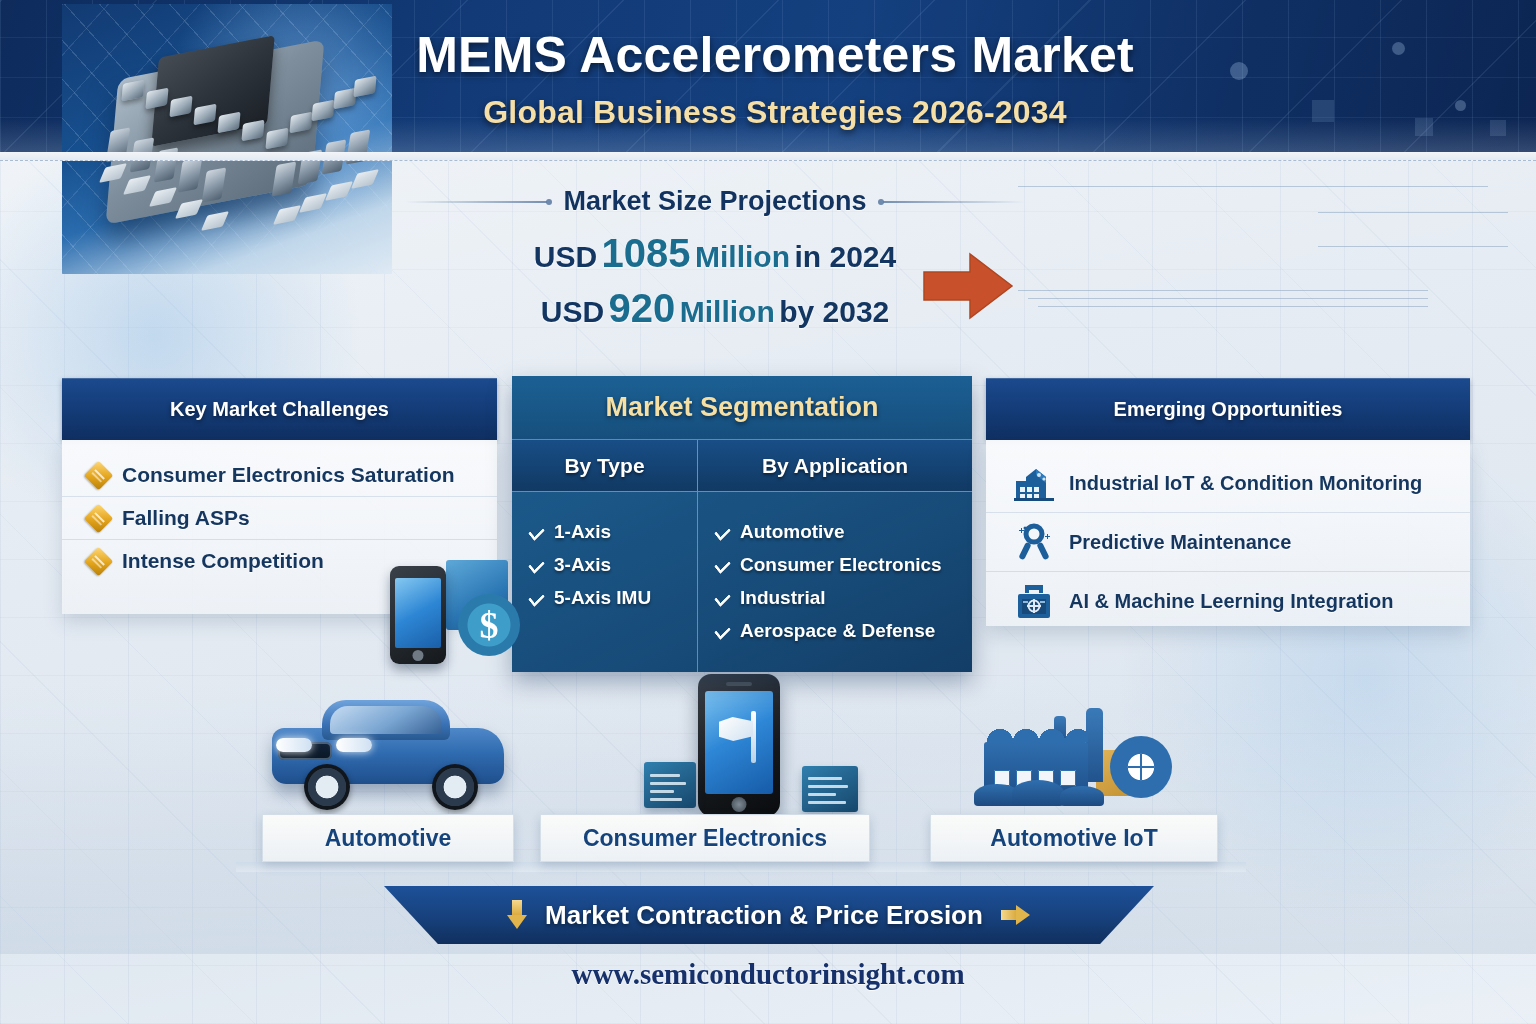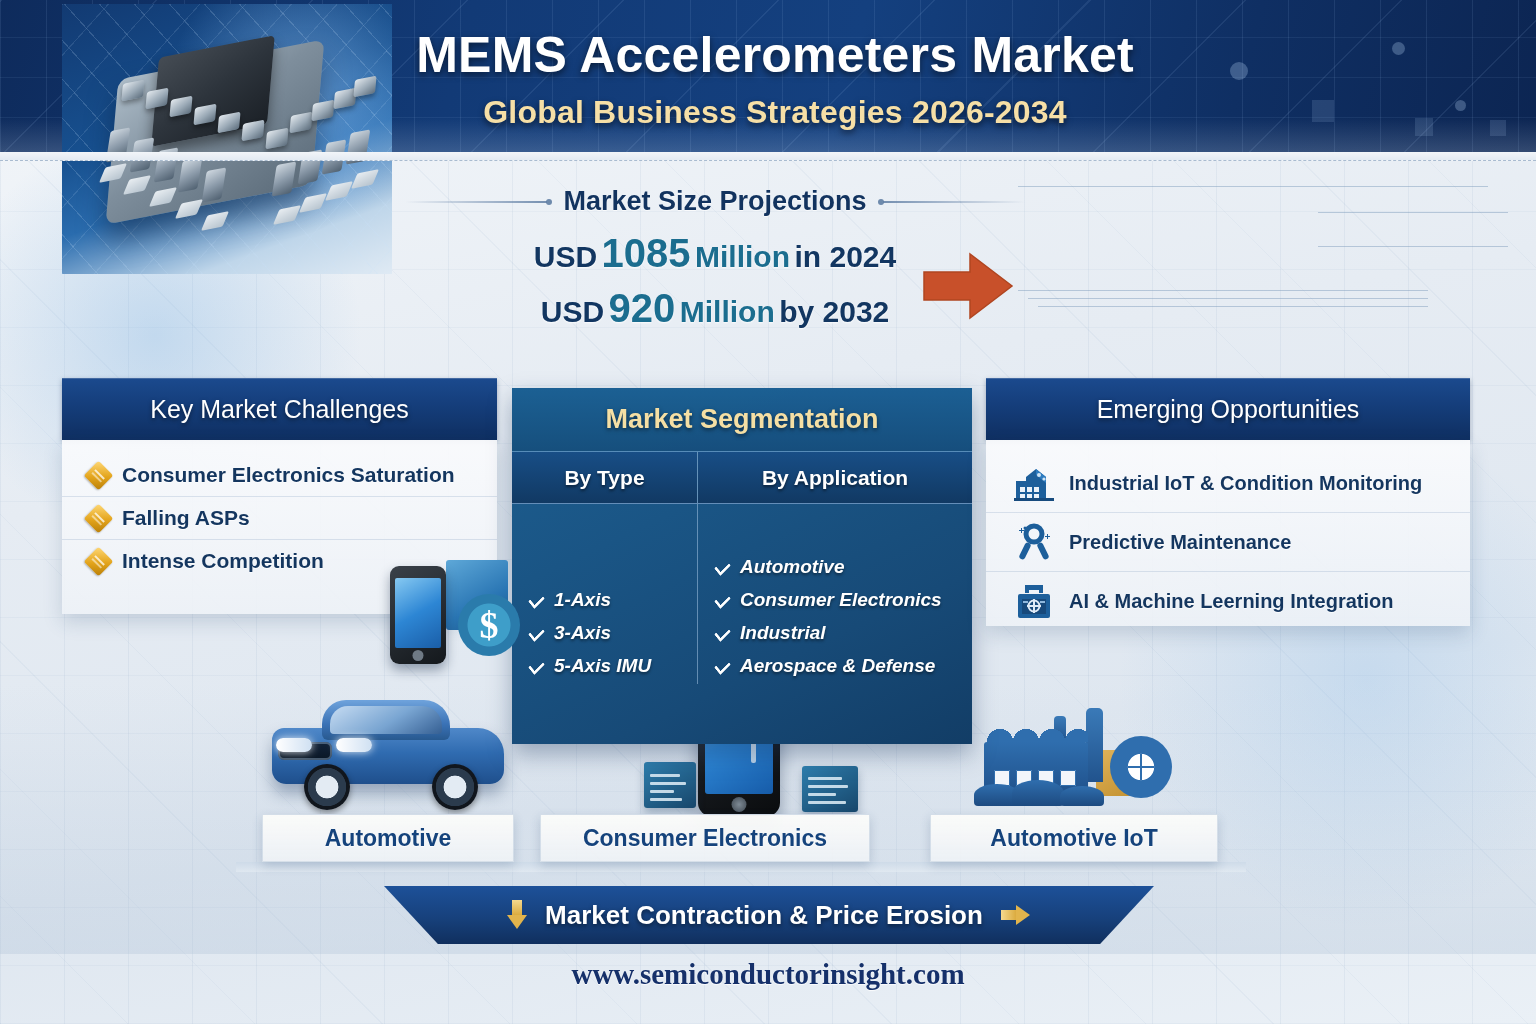--- a/index.html
+++ b/index.html
@@ -187,21 +187,21 @@
   .cagr-value{ color:#9f1f18; }
 
   
   .panel{ position:absolute; z-index:5; }
   .panel-head{
     height:62px; display:flex; align-items:center; justify-content:center;
     background:linear-gradient(to bottom,#1b4a8e 0%,#143c78 50%,#0f2f61 100%);
     box-shadow:inset 0 1px 0 rgba(255,255,255,.18), 0 2px 5px rgba(20,45,85,.35);
   }
   .panel-head-title{
-    font-size:25px; font-weight:normal; color:#ffffff;
+    font-size:20px; font-weight:bold; color:#ffffff;
     text-shadow:0 2px 4px rgba(0,0,0,.5);
     white-space:nowrap;
   }
   .panel-body{
     background:linear-gradient(to bottom, rgba(250,251,253,.93), rgba(238,242,247,.88));
     box-shadow:0 8px 18px rgba(40,70,110,.18);
     padding:14px 0 16px 0;
   }
   .panel-item{
     display:flex; align-items:center; gap:13px;
@@ -231,47 +231,47 @@
   
   #panel-opportunities{ left:986px; top:378px; width:484px; }
   #panel-opportunities .panel-body{ height:186px; }
   #panel-opportunities .item-text{ font-size:20px; }
   .opp-icon{
     width:44px; height:40px; flex:0 0 44px; position:relative;
   }
 
   
   #panel-segmentation{
-    left:512px; top:388px; width:460px; height:356px;
+    left:512px; top:376px; width:460px; height:296px;
     background:linear-gradient(155deg,#1d5f91 0%,#1a5585 35%,#174a77 70%,#123d66 100%);
     box-shadow:0 10px 22px rgba(20,50,90,.35);
     overflow:hidden;
   }
   .seg-title-bar{
     height:64px; display:flex; align-items:center; justify-content:center;
     background:linear-gradient(to bottom, rgba(28,96,148,.95), rgba(22,78,124,.95));
     border-bottom:1px solid rgba(160,195,230,.45);
   }
   .seg-title{
     font-size:27px; font-weight:bold; color:#f5dfa4;
     text-shadow:0 2px 4px rgba(0,0,0,.5); white-space:nowrap;
   }
   .seg-grid{ display:flex; height:232px; }
-  .seg-col{ flex:1; display:flex; flex-direction:column;justify-content:space-between; }
+  .seg-col{ flex:1; display:flex; flex-direction:column; }
   .seg-col.left{ flex:0 0 186px; border-right:1px solid rgba(175,205,235,.5); }
   .seg-col-head{
     height:52px; display:flex; align-items:center; justify-content:center;
     background:linear-gradient(to bottom,#184e86,#113963);
     border-bottom:1px solid rgba(175,205,235,.5);
   }
   .seg-col-head-txt{
     font-size:21px; font-weight:bold; color:#fff;
     text-shadow:0 2px 3px rgba(0,0,0,.5); white-space:nowrap;
   }
-  .seg-list{ padding:11px 0 0 16px;font-style:italic; }
+  .seg-list{ padding:25px 0 0 16px; }
   .seg-item{ display:flex; align-items:center; gap:9px; padding:4px 0 7px 0; }
   .seg-item-txt{
     font-size:19px; font-weight:bold; color:#ffffff;
     text-shadow:0 2px 3px rgba(0,0,0,.45); white-space:nowrap;
   }
   .chev{
     width:17px; height:15px; flex:0 0 17px; position:relative;
   }
   .chev::before{
     content:""; position:absolute; left:1px; top:2px; width:12px; height:7px;

